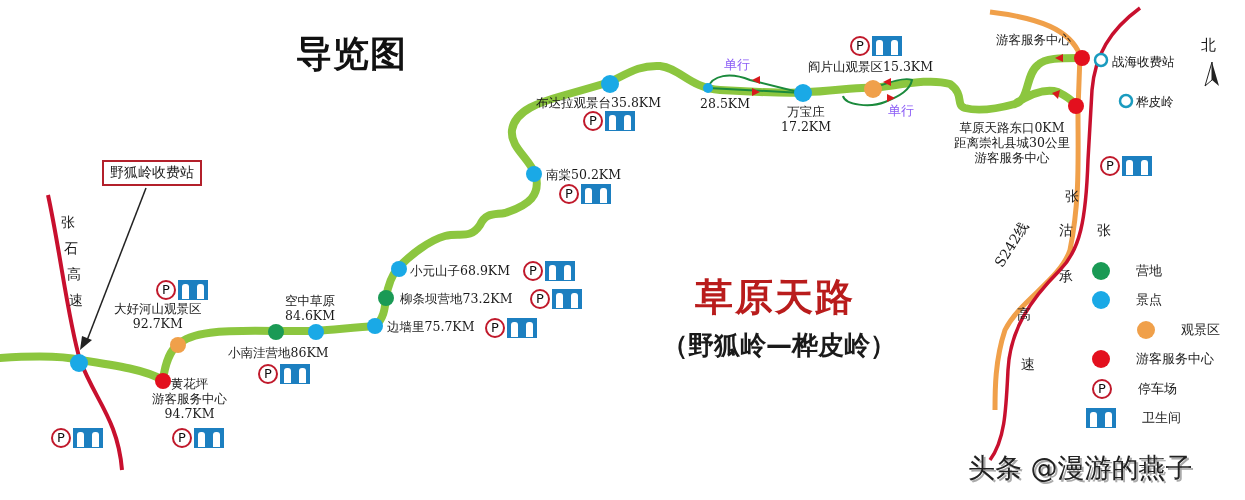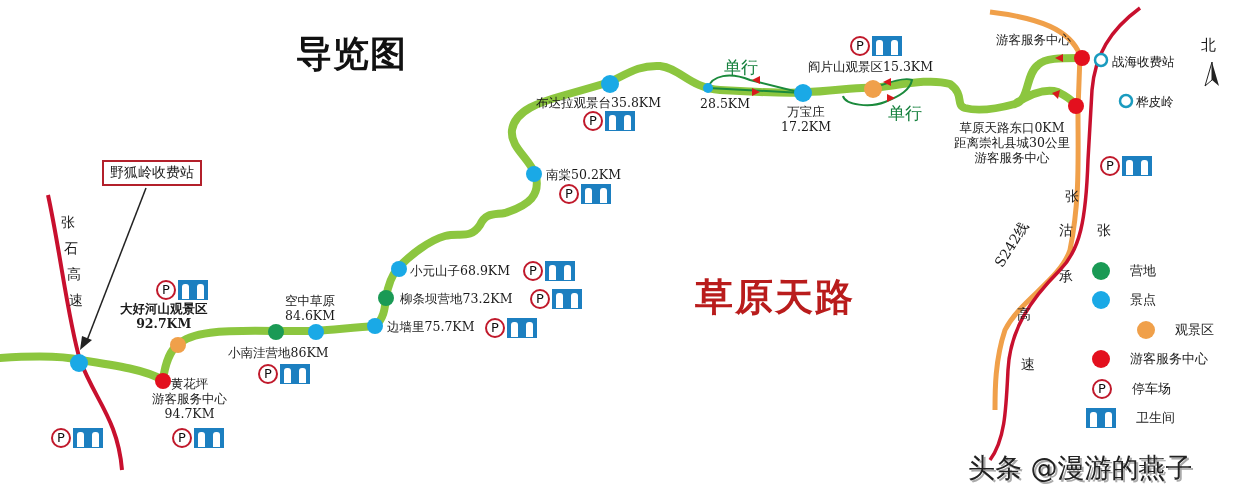--- a/index.html
+++ b/index.html
@@ -18,22 +18,22 @@
   .big-title { position:absolute; left:695px; top:272px; font-size:38px; font-weight:bold; color:#b91c1c;
                font-family:"DejaVu Sans","Liberation Sans",sans-serif; letter-spacing:2px; }
   .big-sub { position:absolute; left:662px; top:328px; font-size:26px; font-weight:bold; color:#1a1a1a;
              font-family:"DejaVu Sans","Liberation Sans",sans-serif; }
   .hwy { position:absolute; font-size:14px; width:16px; text-align:center; }
   .icons { position:absolute; display:flex; align-items:center; gap:2px; }
   .p-icon { width:16px; height:16px; border:2px solid #c0192b; border-radius:50%; font-size:13px; line-height:16px;
             text-align:center; font-family:"DejaVu Sans",sans-serif; color:#111; background:#fff; }
   .wc-icon { width:30px; height:20px; background:#1c7fc0; display:flex; justify-content:space-around; align-items:flex-end; }
   .wc-icon span { display:block; width:7px; height:15px; background:#fff; border-radius:3px 3px 0 0; margin-bottom:1px; }
-  .oneway { position:absolute; font-size:17px; color:#15803d; }
-  .legend-row { position:absolute; left:1092px; display:flex; align-items:center; gap:20px; font-size:13px; }
+  .oneway { position:absolute; font-size:13px; color:#8b5cf6; }
+  .legend-row { position:absolute; left:1092px; display:flex; align-items:center; gap:26px; font-size:13px; }
   .ldot { width:18px; height:18px; border-radius:50%; }
   .north { position:absolute; left:1201px; top:36px; font-size:15px; }
   .watermark { position:absolute; left:968px; top:450px; font-size:27px; color:#222;
                font-family:"DejaVu Sans","Liberation Sans",sans-serif; text-shadow:2px 2px 0 #aaa; }
 </style>
 </head>
 <body>
 
 <div id="map">
 
@@ -122,21 +122,21 @@
       </div>
   </div>
 
   <div class="icons" style="left:156px;top:280px;">
     <div class="p-icon">P</div>
     <div class="wc-icon">
         <span></span>
         <span></span>
       </div>
   </div>
-  <div class="lbl c" style="left:120px;top:301px;font-weight:bold;">
+  <div class="lbl c" style="left:114px;top:301px;">
     <div>大好河山观景区</div>
       <div>92.7KM</div>
   </div>
 
   <div class="lbl" style="left:228px;top:345px;">小南洼营地86KM</div>
   <div class="icons" style="left:258px;top:364px;">
     <div class="p-icon">P</div>
     <div class="wc-icon">
         <span></span>
         <span></span>
@@ -231,20 +231,21 @@
 
   <div class="hwy" style="left:1064px;top:188px;">张</div>
   <div class="hwy" style="left:1058px;top:222px;">沽</div>
   <div class="hwy" style="left:1096px;top:222px;">张</div>
   <div class="hwy" style="left:1058px;top:268px;">承</div>
   <div class="hwy" style="left:1016px;top:306px;">高</div>
   <div class="hwy" style="left:1020px;top:356px;">速</div>
   <div class="lbl" style="left:992px;top:262px;transform:rotate(-58deg);transform-origin:left top;font-size:14px;">S242线</div>
 
   <div class="big-title">草原天路</div>
+  <div class="big-sub">（野狐岭—桦皮岭）</div>
 
   <div class="legend-row" style="top:262px;">
     <div class="ldot" style="background:#1a9a55"></div>
     <span>营地</span>
   </div>
   <div class="legend-row" style="top:291px;">
     <div class="ldot" style="background:#1aa9e6"></div>
     <span>景点</span>
   </div>
   <div class="legend-row" style="top:321px;padding-left:45px;">

